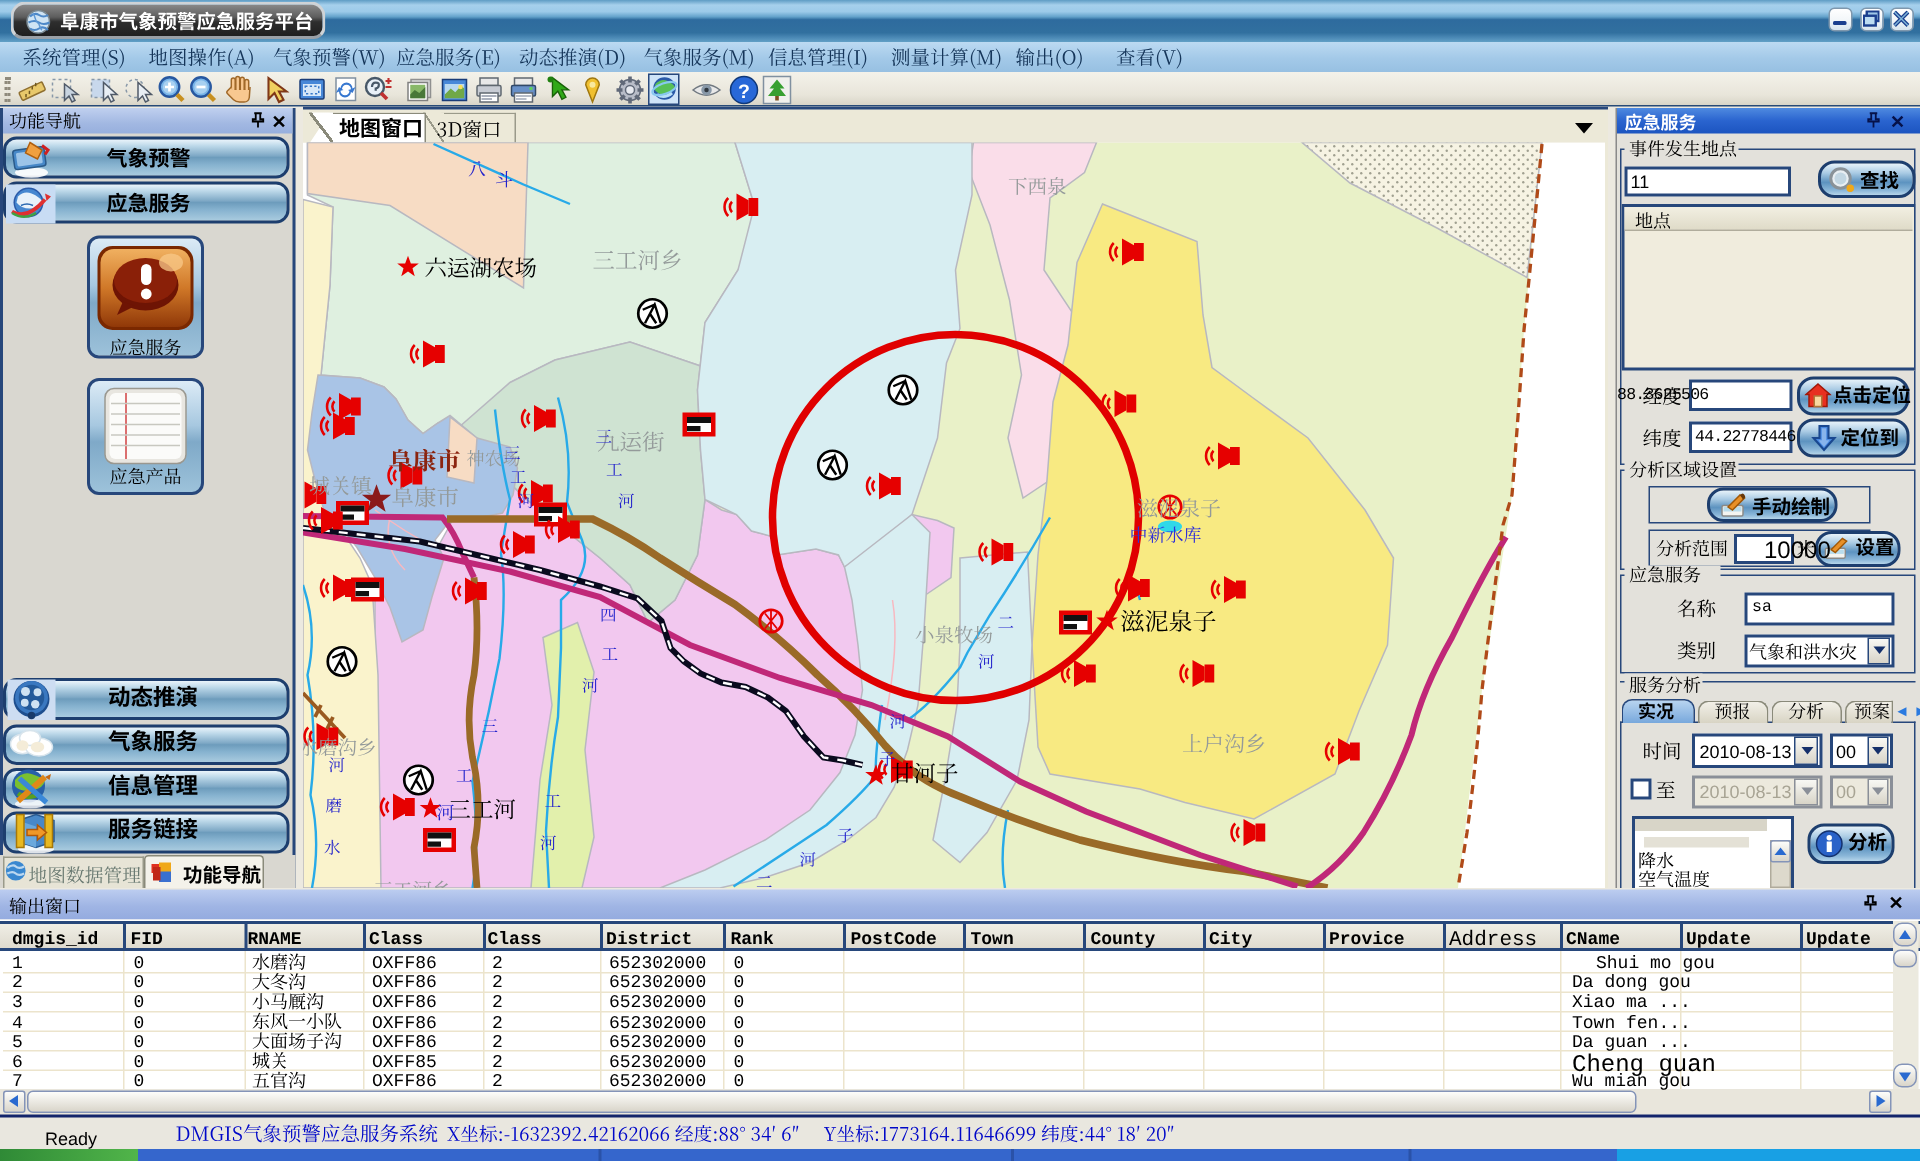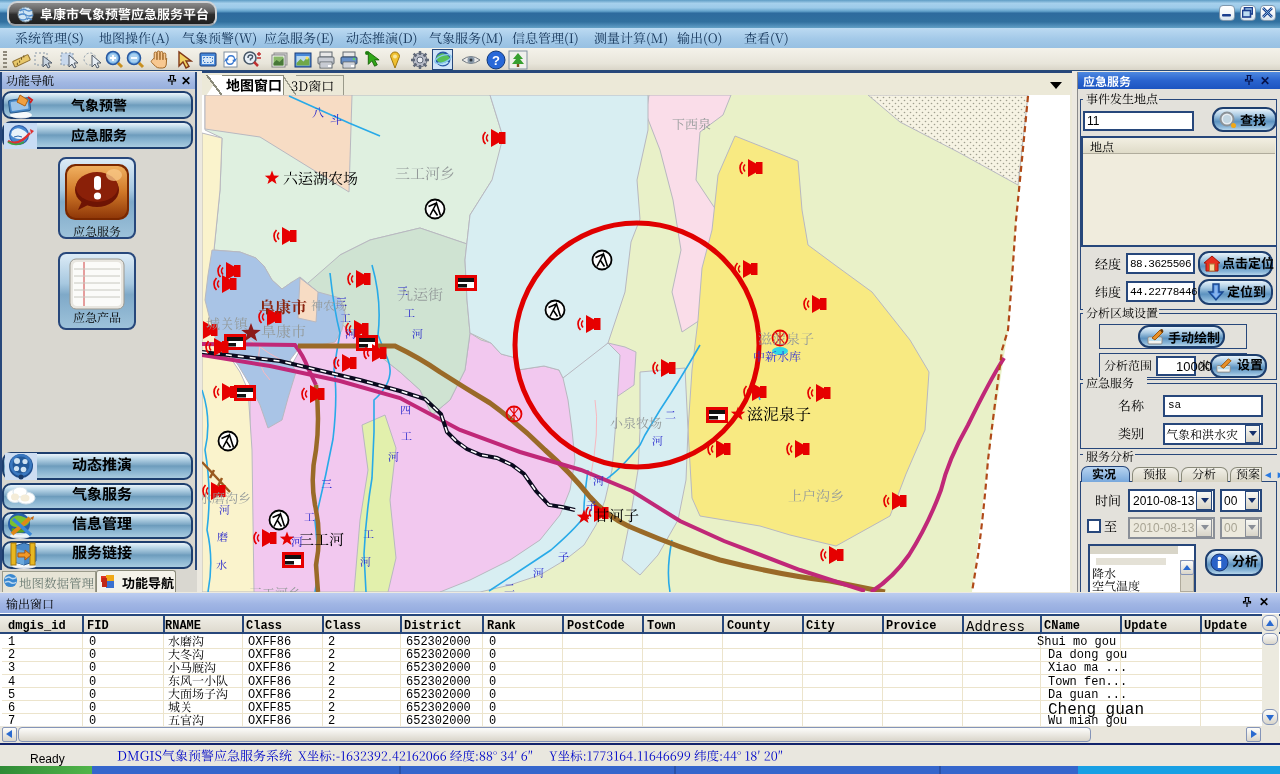--- a/index.html
+++ b/index.html
@@ -643,23 +643,23 @@
 
 <div class="abs statusbar"></div>
 <div class="abs" style="left:0;top:766px;width:1280px;height:8px;background:#3566cc"></div>
 <div class="abs" style="left:399px;top:766px;width:2px;height:8px;background:#2a52a8"></div>
 <div class="abs" style="left:674px;top:766px;width:2px;height:8px;background:#2a52a8"></div>
 <div class="abs" style="left:939px;top:766px;width:2px;height:8px;background:#2a52a8"></div>
 <div class="abs" style="left:0;top:766px;width:92px;height:8px;background:linear-gradient(90deg,#2f8a36,#51b54a)"></div>
 <div class="abs" style="left:1078px;top:766px;width:202px;height:8px;background:#18a0e4"></div>
 
 <div class="abs" style="left:1087px;top:114px;font-size:12px">11</div>
-<div class="abs mono" style="left:1130px;top:258px;font-size:11px;letter-spacing:-.5px">88.3625506</div>
+<div class="abs mono" style="left:1078px;top:258px;font-size:11px;letter-spacing:-.5px">88.3625506</div>
 <div class="abs mono" style="left:1130px;top:286px;font-size:11px;letter-spacing:-.5px">44.22778446</div>
-<div class="abs" style="left:1176px;top:359px;font-size:13px">10000</div>
+<div class="abs" style="left:1176px;top:359px;font-size:16px">10000</div>
 <div class="abs mono" style="left:1168px;top:399px;font-size:11px">sa</div>
 <div class="abs" style="left:1133px;top:494px;font-size:12px">2010-08-13</div>
 <div class="abs" style="left:1224px;top:494px;font-size:12px">00</div>
 <div class="abs" style="left:1133px;top:521px;font-size:12px;color:#a8a494">2010-08-13</div>
 <div class="abs" style="left:1224px;top:521px;font-size:12px;color:#a8a494">00</div>
 <div class="abs mono" style="top:618.5px;font-size:12px;font-weight:bold;left:8px">dmgis_id</div>
 <div class="abs mono" style="top:618.5px;font-size:12px;font-weight:bold;left:87px">FID</div>
 <div class="abs mono" style="top:618.5px;font-size:12px;font-weight:bold;left:165px">RNAME</div>
 <div class="abs mono" style="top:618.5px;font-size:12px;font-weight:bold;left:246px">Class</div>
 <div class="abs mono" style="top:618.5px;font-size:12px;font-weight:bold;left:325px">Class</div>
@@ -673,21 +673,21 @@
 <div class="abs mono" style="top:618.5px;font-size:14px;font-weight:normal;left:966px">Address</div>
 <div class="abs mono" style="top:618.5px;font-size:12px;font-weight:bold;left:1044px">CName</div>
 <div class="abs mono" style="top:618.5px;font-size:12px;font-weight:bold;left:1124px">Update</div>
 <div class="abs mono" style="top:618.5px;font-size:12px;font-weight:bold;left:1204px">Update</div>
 <div class="abs mono" style="left:8px;top:635.0px;font-size:12px">1</div>
 <div class="abs mono" style="left:89px;top:635.0px;font-size:12px">0</div>
 <div class="abs mono" style="left:248px;top:635.0px;font-size:12px">OXFF86</div>
 <div class="abs mono" style="left:328px;top:635.0px;font-size:12px">2</div>
 <div class="abs mono" style="left:406px;top:635.0px;font-size:12px">652302000</div>
 <div class="abs mono" style="left:489px;top:635.0px;font-size:12px">0</div>
-<div class="abs mono" style="left:1037px;top:635.0px;font-size:12px">Shui mo gou</div>
+<div class="abs mono" style="left:1064px;top:635.0px;font-size:12px">Shui mo gou</div>
 <div class="abs mono" style="left:8px;top:648.1px;font-size:12px">2</div>
 <div class="abs mono" style="left:89px;top:648.1px;font-size:12px">0</div>
 <div class="abs mono" style="left:248px;top:648.1px;font-size:12px">OXFF86</div>
 <div class="abs mono" style="left:328px;top:648.1px;font-size:12px">2</div>
 <div class="abs mono" style="left:406px;top:648.1px;font-size:12px">652302000</div>
 <div class="abs mono" style="left:489px;top:648.1px;font-size:12px">0</div>
 <div class="abs mono" style="left:1048px;top:648.1px;font-size:12px">Da dong gou</div>
 <div class="abs mono" style="left:8px;top:661.3px;font-size:12px">3</div>
 <div class="abs mono" style="left:89px;top:661.3px;font-size:12px">0</div>
 <div class="abs mono" style="left:248px;top:661.3px;font-size:12px">OXFF86</div>

